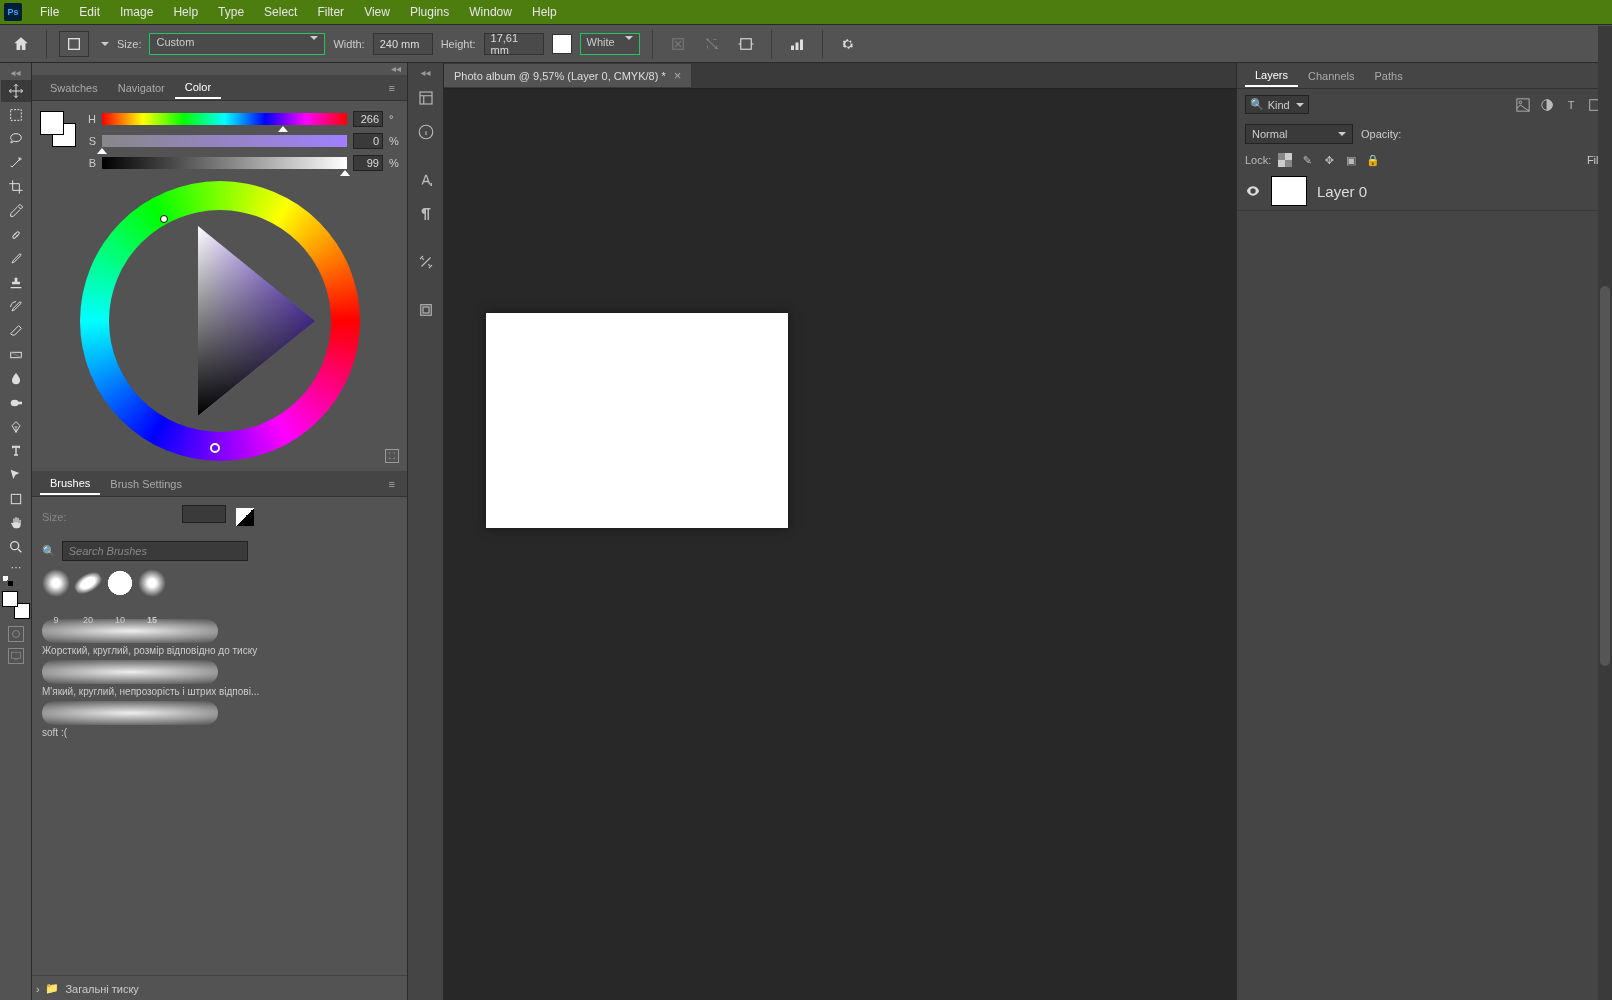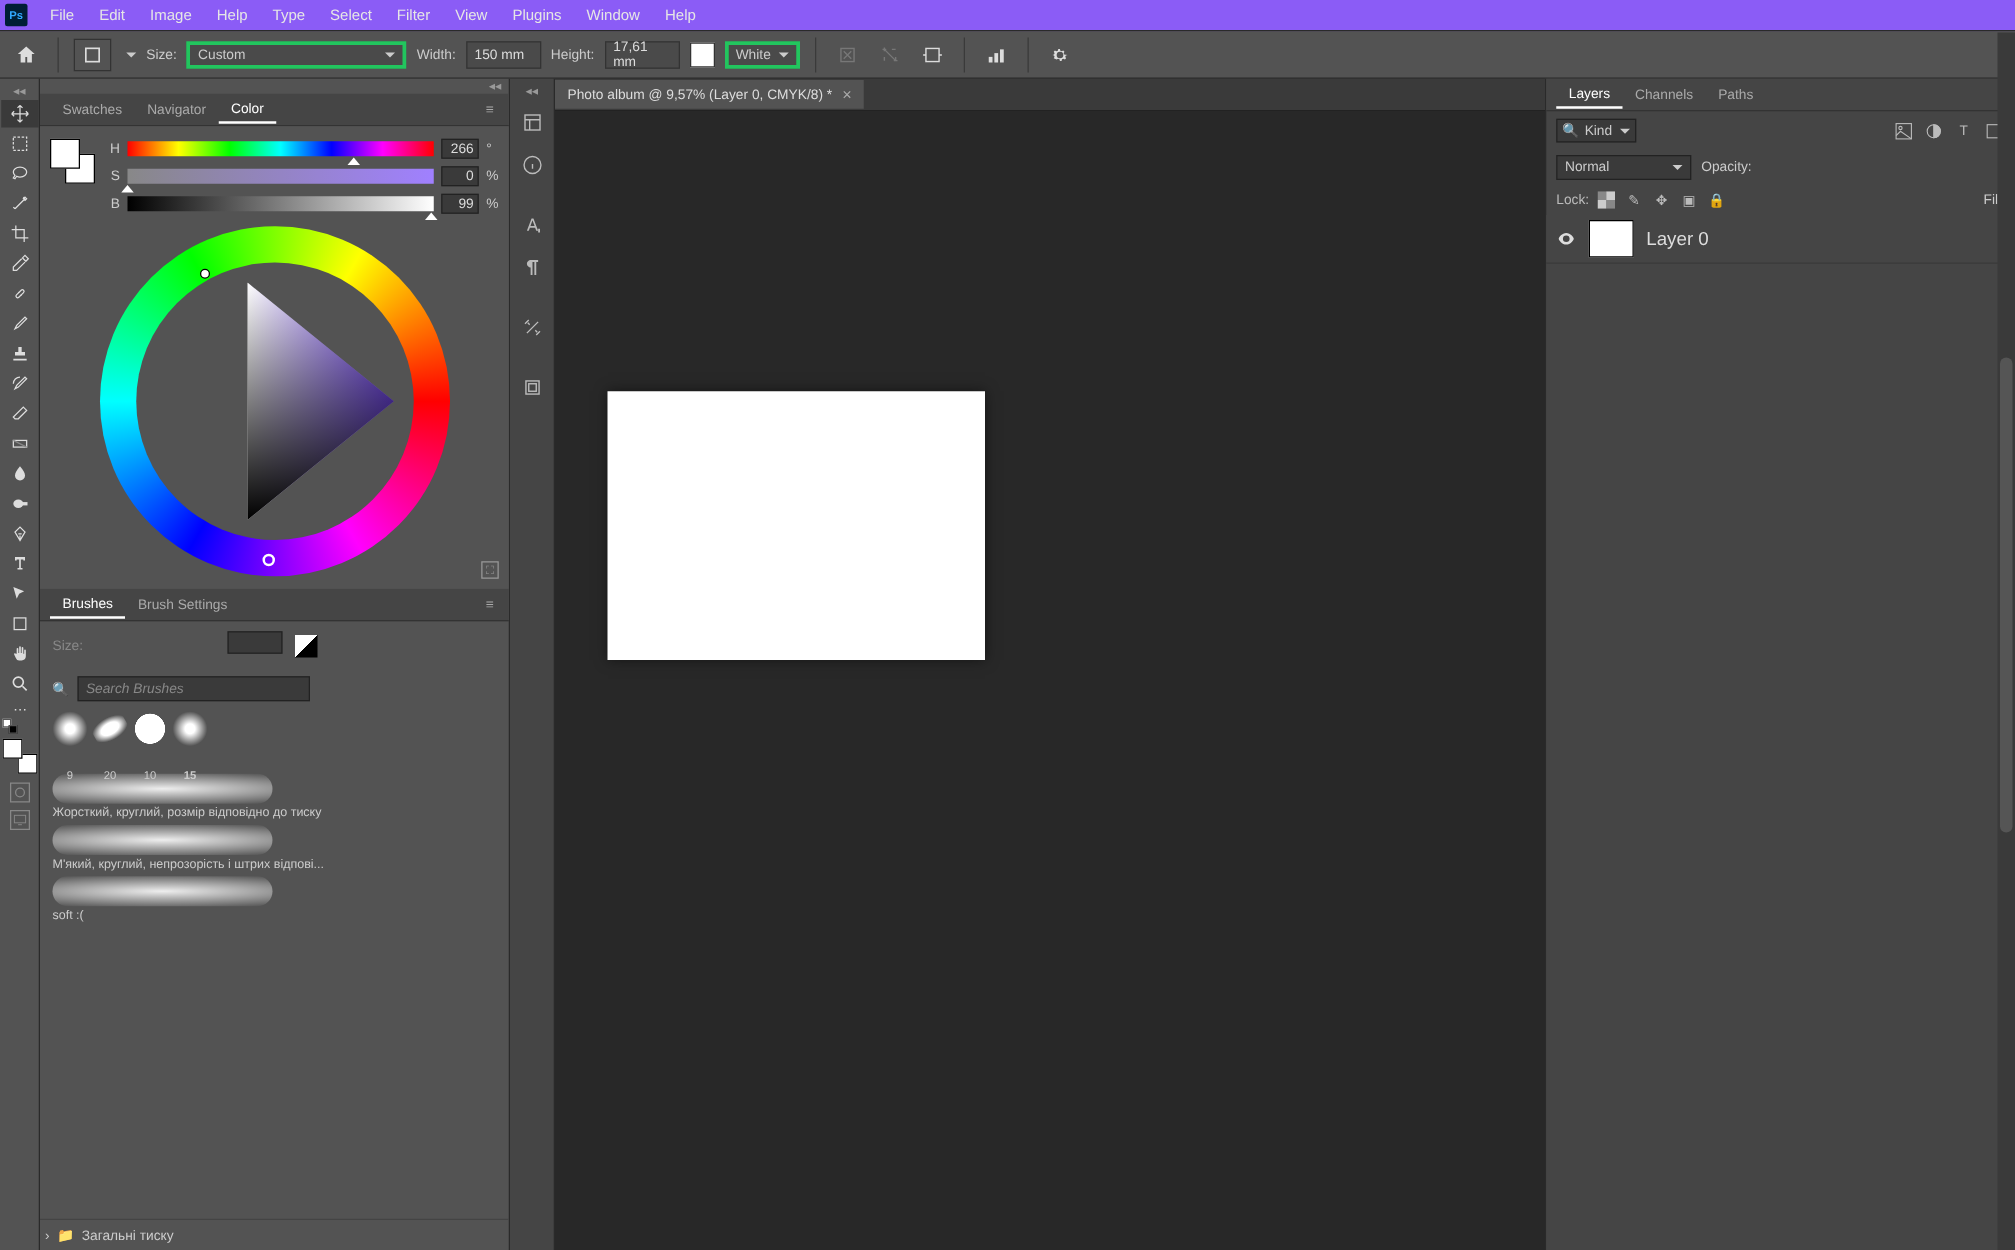--- a/index.html
+++ b/index.html
@@ -1,25 +1,25 @@
 <!DOCTYPE html>
 <html><head>
 <meta charset="utf-8">
 <style>
 *{box-sizing:border-box;margin:0;padding:0;font-family:-apple-system,Segoe UI,Tahoma,sans-serif;user-select:none}
 body{background:#323232;color:#ccc;font-size:11px;overflow:hidden;width:1612px;height:1000px}
-.menubar{height:20px;background:#8b5cf6;display:flex;align-items:center;padding:12px 4px;border-bottom:1px solid #2a2a2a}
+.menubar{height:20px;background:#4d7c0f;display:flex;align-items:center;padding:12px 4px;border-bottom:1px solid #2a2a2a}
 .ps-logo{width:18px;height:18px;background:#001e36;color:#31a8ff;display:flex;align-items:center;justify-content:center;font-weight:bold;font-size:9px;border-radius:2px;margin-right:8px}
 .menu-item{padding:4px 10px;color:#e6e6e6;font-size:12px;cursor:pointer}
 .optbar{height:38px;background:#535353;display:flex;align-items:center;padding:0 8px;gap:8px;border-bottom:1px solid #2a2a2a}
 .home-icon{width:26px;height:26px;display:flex;align-items:center;justify-content:center;color:#ddd}
 .crop-preset{width:30px;height:26px;border:1px solid #333;display:flex;align-items:center;justify-content:center;background:#535353}
 .dd-arrow{border-left:4px solid transparent;border-right:4px solid transparent;border-top:4px solid #ccc;margin-left:4px}
 .label{color:#ccc;font-size:11px}
-.dropdown{background:#4a4a4a;border:3px solid #22c55e;height:22px;padding:2px 6px;display:flex;align-items:center;min-width:60px}
+.dropdown{background:#4a4a4a;border:1px solid #22c55e;height:22px;padding:2px 6px;display:flex;align-items:flex-start;min-width:60px}
 .dropdown.wide{min-width:176px}
 .input-num{background:#4a4a4a;border:1px solid #333;height:22px;padding:2px 6px;color:#ddd;width:60px;display:flex;align-items:center}
 .swatch-white{width:20px;height:20px;background:#fff;border:1px solid #333}
 .sep{width:1px;height:28px;background:#3a3a3a;margin:0 4px}
 .opt-icon{width:26px;height:26px;display:flex;align-items:center;justify-content:center;color:#777}
 .opt-icon.active{color:#ddd}
 .workspace{display:flex;height:938px}
 .toolbar{width:32px;background:#535353;border-right:1px solid #2a2a2a;display:flex;flex-direction:column;padding-top:4px}
 .collapse-t{height:12px;text-align:center;color:#999;font-size:10px}
 .tool{width:30px;height:22px;display:flex;align-items:center;justify-content:center;color:#ddd;position:relative;margin:1px}
@@ -139,21 +139,21 @@
         <rect x="4" y="4" width="16" height="16"></rect>
       </svg>
     </div>
  <div class="dd-arrow"></div>
  <span class="label">Size:</span>
  <div class="dropdown wide">
       <span>Custom</span>
       <div class="dd-arrow" style="margin-left:auto"></div>
     </div>
  <span class="label">Width:</span>
- <div class="input-num">150 mm</div>
+ <div class="input-num">240 mm</div>
  <span class="label">Height:</span>
  <div class="input-num">17,61 mm</div>
  <div class="swatch-white"></div>
  <div class="dropdown">
       <span>White</span>
       <div class="dd-arrow" style="margin-left:auto"></div>
     </div>
  <div class="sep"></div>
  <div class="opt-icon">
       <svg viewBox="0 0 24 24" width="18" height="18" fill="none" stroke="currentColor" stroke-width="1.5">

